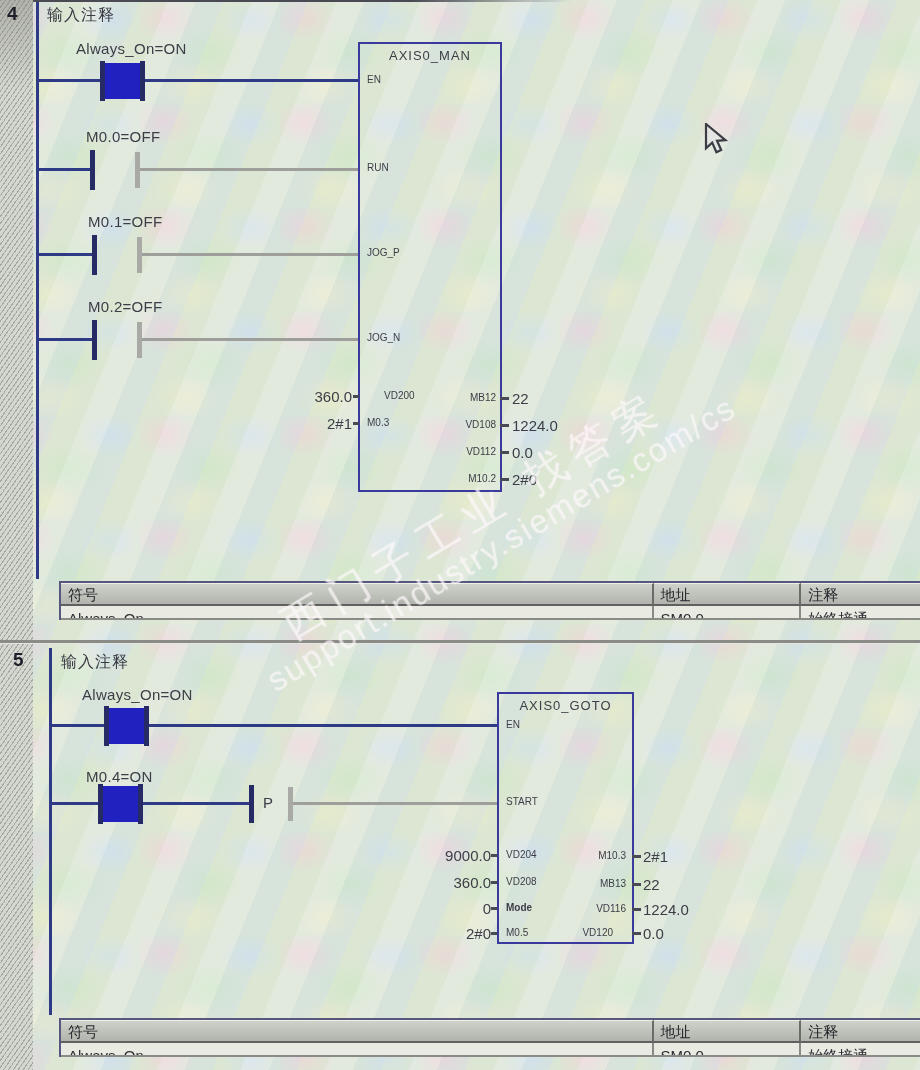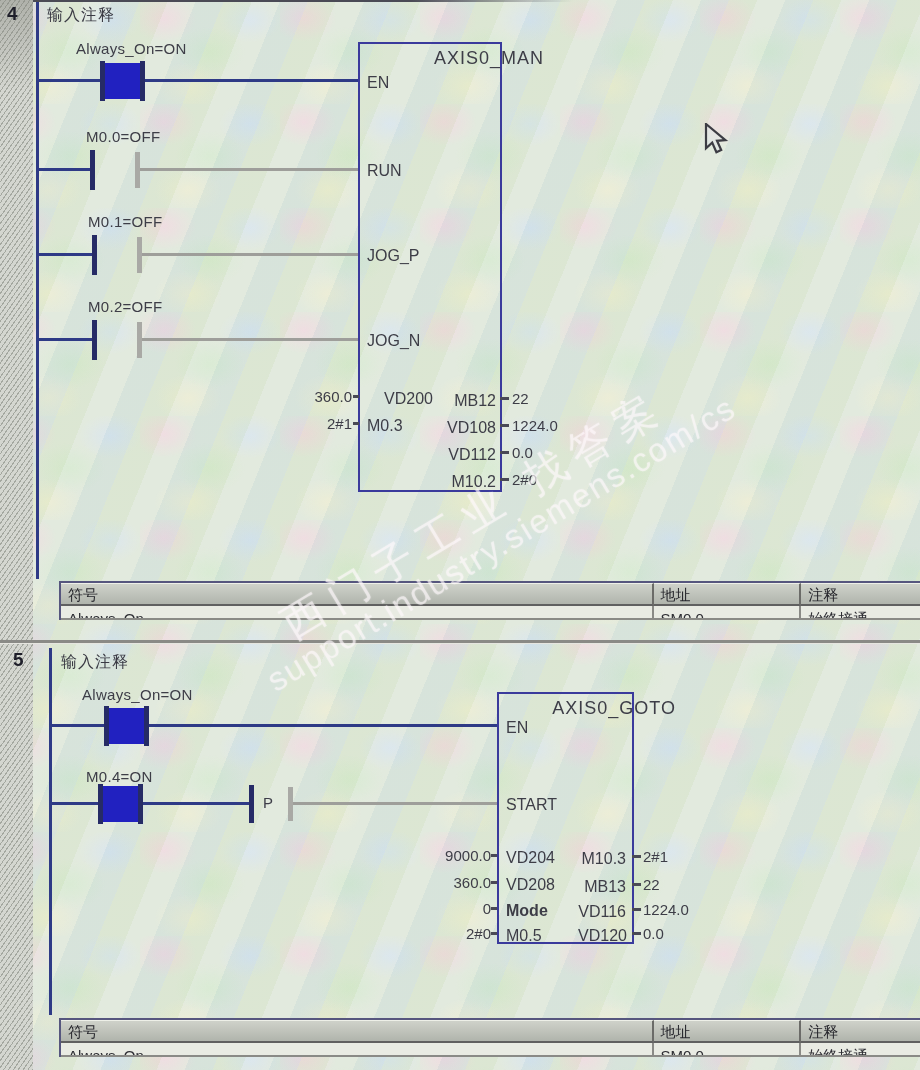--- a/index.html
+++ b/index.html
@@ -26,22 +26,22 @@
   .net-num{font-size:19px;font-weight:bold;color:#1f1f2a;}
   .net-title{font-size:16px;color:#3a3a44;letter-spacing:1px;}
   .rail{width:3px;background:#2e3a86;}
   .wire{height:3px;background:#2e3a86;}
   .wire.off{background:#9e9e9a;}
   .vbar{width:5px;height:40px;background:#262b66;}
   .vbar.off{background:#a9a9a5;}
   .cbox{width:35px;height:36px;background:#2121c0;}
   .lbl{font-size:15px;color:#3d3d47;letter-spacing:.3px;white-space:nowrap;}
   .block{border:2px solid #3a3a9c;}
-  .blk-title{width:100%;text-align:right;font-size:18px;color:#3d3d47;letter-spacing:1px;padding-left:44px;}
-  .pin{font-size:16px;color:#3d3d47;white-space:nowrap;}
+  .blk-title{width:100%;text-align:center;font-size:13px;color:#3d3d47;letter-spacing:1px;}
+  .pin{font-size:10px;color:#3d3d47;white-space:nowrap;}
   .pbox{font-size:15px;color:#3d3d47;white-space:nowrap;}
   .r{text-align:right;}
   .dash{height:3px;background:#4a4a55;}
   .sep{left:0;width:920px;height:3px;background:#8a8a86;border-bottom:1px solid #e6e6e0;}
   .topline{left:33px;top:0;width:540px;height:2px;background:linear-gradient(90deg,#4a4a55 70%,rgba(74,74,85,0));}
   .sym-table{left:59px;width:861px;border-top:2px solid #56567e;border-left:2px solid #56567e;box-sizing:border-box;}
   .sym-head{display:flex;height:23px;}
   .sym-hcell{box-sizing:border-box;background:linear-gradient(#cfd2ca,#b0b4ac);
     border-right:2px solid #6b6b68;border-bottom:2px solid #606060;border-top:1px solid #eef0e8;
     font-size:15px;color:#26262c;padding:2px 0 8px 7px;overflow:hidden;white-space:nowrap;}
@@ -160,21 +160,21 @@
     <div class="abs blk-title" style="top:4px;">AXIS0_GOTO</div>
     <div class="abs pin" style="left:7px;top:25px;">EN</div>
     <div class="abs pin" style="left:7px;top:102px;">START</div>
     <div class="abs pin" style="left:7px;top:155px;">VD204</div>
     <div class="abs pin" style="left:7px;top:182px;">VD208</div>
     <div class="abs pin" style="left:7px;top:208px;font-weight:bold;">Mode</div>
     <div class="abs pin" style="left:7px;top:233px;">M0.5</div>
     <div class="abs pin r" style="left:47px;top:156px;width:80px;">M10.3</div>
     <div class="abs pin r" style="left:47px;top:184px;width:80px;">MB13</div>
     <div class="abs pin r" style="left:47px;top:209px;width:80px;">VD116</div>
-    <div class="abs pin r" style="left:48px;top:233px;width:80px;">VD120</div>
+    <div class="abs pin r" style="left:34px;top:233px;width:80px;">VD120</div>
   </div>
 
   <div class="abs pbox r" style="left:421px;top:847px;width:70px;">9000.0</div>
   <div class="abs dash" style="left:491px;top:854px;width:6px;"></div>
   <div class="abs pbox r" style="left:421px;top:874px;width:70px;">360.0</div>
   <div class="abs dash" style="left:491px;top:881px;width:6px;"></div>
   <div class="abs pbox r" style="left:421px;top:900px;width:70px;">0</div>
   <div class="abs dash" style="left:491px;top:907px;width:6px;"></div>
   <div class="abs pbox r" style="left:421px;top:925px;width:70px;">2#0</div>
   <div class="abs dash" style="left:491px;top:932px;width:6px;"></div>

